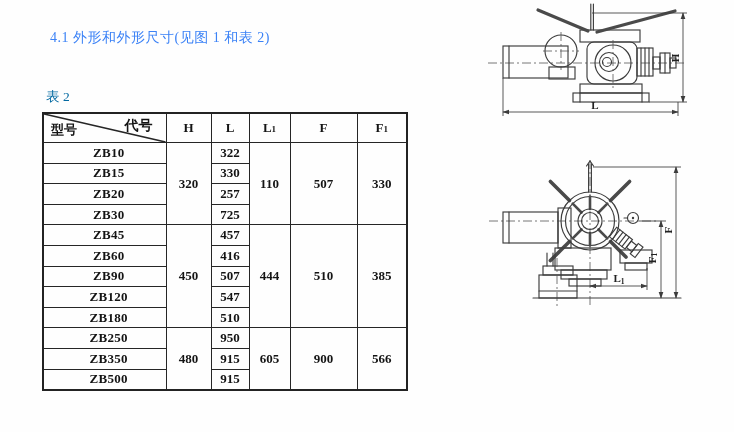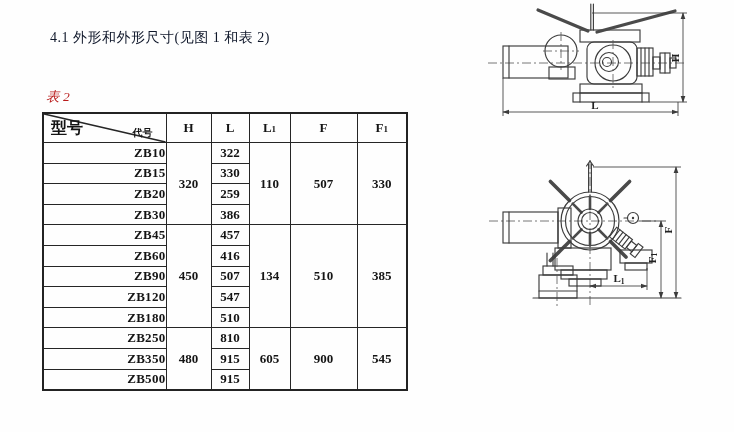--- a/index.html
+++ b/index.html
@@ -3,45 +3,45 @@
 <meta charset="utf-8">
 <style>
   html,body{margin:0;padding:0;}
   body{
     width:734px;height:432px;position:relative;overflow:hidden;
     background:#fefefe;color:#1b1b1b;
     font-family:"Liberation Serif","DejaVu Serif",serif;
   }
   .heading{
     position:absolute;left:50px;top:29px;
-    font-size:14px;letter-spacing:.5px;color:#0f172a;
+    font-size:14px;letter-spacing:.5px;color:#3b82f6;
   }
   .caption{
     position:absolute;left:46px;top:88px;
-    font-size:13.5px;color:#b91c1c;font-style:italic;
+    font-size:13.5px;color:#0369a1;
   }
   table.dim-table{
     position:absolute;left:42px;top:112px;
     border-collapse:collapse;table-layout:fixed;
     border:2.4px solid #232323;
     font-size:13px;font-weight:bold;color:#141414;
   }
   .dim-table th,.dim-table td{
     border:1.6px solid #262626;
     padding:0;overflow:hidden;white-space:nowrap;
   }
   .dim-table thead th{height:28px;font-size:13px;}
   .dim-table tbody td{height:19.6px;}
-  .dim-table td.model{text-align:right;padding-left:8px;letter-spacing:.3px;}
+  .dim-table td.model{text-align:center;padding-left:8px;letter-spacing:.3px;}
   .dim-table td.num{text-align:center;}
   .sub{font-size:9px;}
   th.corner{position:relative;}
   th.corner .diag{position:absolute;left:0;top:0;width:100%;height:100%;}
-  th.corner .c-tr{position:absolute;top:12px;right:13px;font-size:10px;margin-left:28px;}
-  th.corner .c-bl{position:absolute;bottom:3px;left:7px;font-size:16px;}
+  th.corner .c-tr{position:absolute;top:3px;right:13px;font-size:14px;margin-left:28px;}
+  th.corner .c-bl{position:absolute;bottom:3px;left:7px;font-size:13px;}
   .fig{position:absolute;}
   .fig svg{display:block;}
   svg .ln{stroke:#3c3c3c;stroke-width:1.15;fill:none;stroke-linecap:round;}
   svg .bar{stroke:#4a4a4a;fill:none;stroke-linecap:round;}
   svg .cl{stroke:#555;stroke-width:.8;fill:none;stroke-dasharray:9 3 2 3;}
   svg .dim{stroke:#3c3c3c;stroke-width:.85;fill:none;}
   svg text{fill:#222;font-family:"Liberation Serif","DejaVu Serif",serif;font-weight:bold;font-size:11px;}
 </style>
 </head>
 <body>
@@ -82,31 +82,31 @@
         <td class="num" rowspan="4">110</td>
         <td class="num" rowspan="4">507</td>
         <td class="num" rowspan="4">330</td>
       </tr>
       <tr>
         <td class="model">ZB15</td>
         <td class="num">330</td>
       </tr>
       <tr>
         <td class="model">ZB20</td>
-        <td class="num">259</td>
+        <td class="num">257</td>
       </tr>
       <tr>
         <td class="model">ZB30</td>
-        <td class="num">386</td>
+        <td class="num">725</td>
       </tr>
       <tr>
         <td class="model">ZB45</td>
         <td class="num" rowspan="5">450</td>
         <td class="num">457</td>
-        <td class="num" rowspan="5">134</td>
+        <td class="num" rowspan="5">444</td>
         <td class="num" rowspan="5">510</td>
         <td class="num" rowspan="5">385</td>
       </tr>
       <tr>
         <td class="model">ZB60</td>
         <td class="num">416</td>
       </tr>
       <tr>
         <td class="model">ZB90</td>
         <td class="num">507</td>
@@ -115,24 +115,24 @@
         <td class="model">ZB120</td>
         <td class="num">547</td>
       </tr>
       <tr>
         <td class="model">ZB180</td>
         <td class="num">510</td>
       </tr>
       <tr>
         <td class="model">ZB250</td>
         <td class="num" rowspan="3">480</td>
-        <td class="num">810</td>
+        <td class="num">950</td>
         <td class="num" rowspan="3">605</td>
         <td class="num" rowspan="3">900</td>
-        <td class="num" rowspan="3">545</td>
+        <td class="num" rowspan="3">566</td>
       </tr>
       <tr>
         <td class="model">ZB350</td>
         <td class="num">915</td>
       </tr>
       <tr>
         <td class="model">ZB500</td>
         <td class="num">915</td>
       </tr>
     </tbody>

